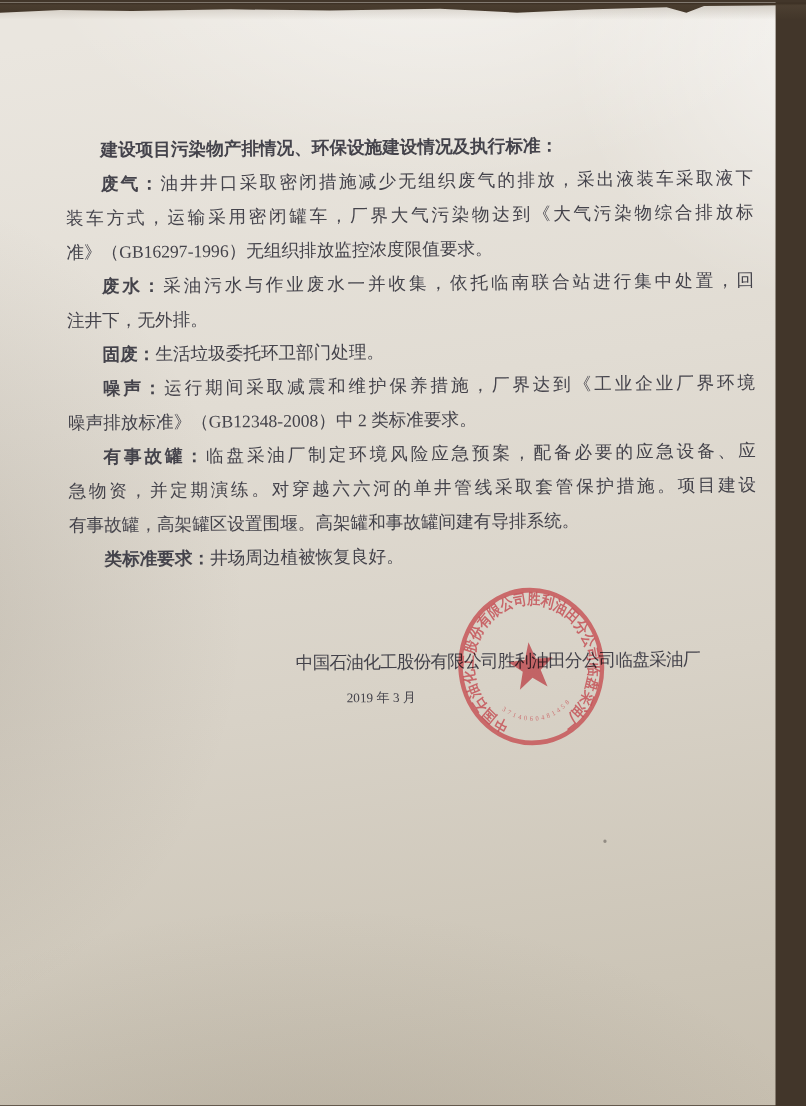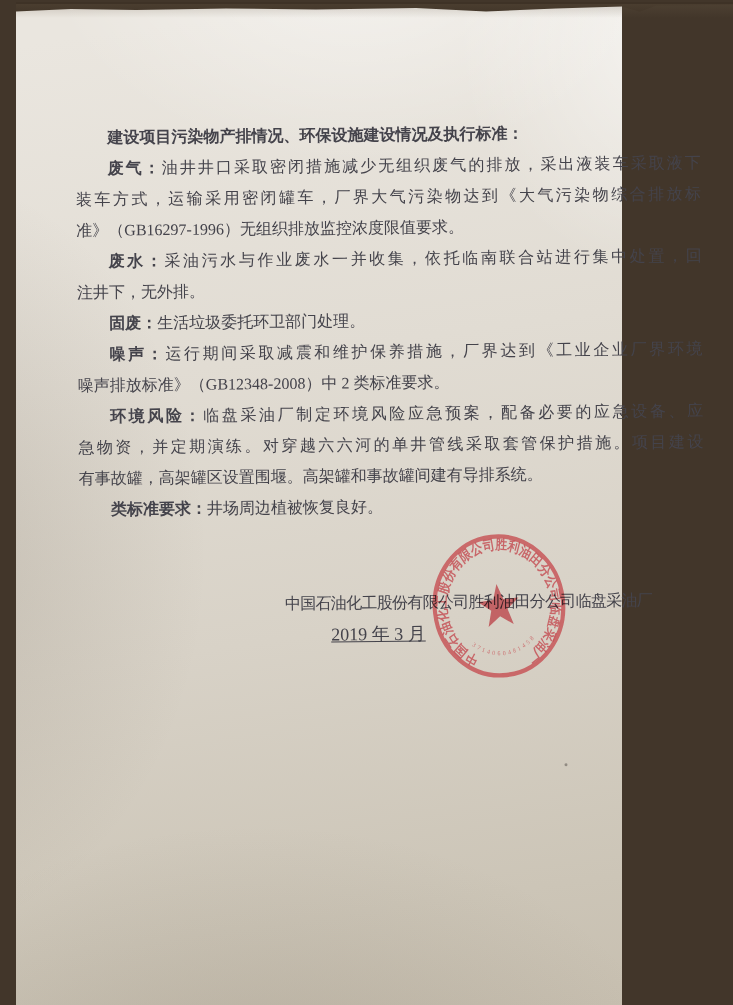--- a/index.html
+++ b/index.html
@@ -4,21 +4,21 @@
 <style>
   html,body{margin:0;padding:0;}
   body{
     width:733px;height:1005px;
     background:#42362a;
     overflow:hidden;
     font-family:"Liberation Serif","DejaVu Serif",serif;
   }
   .photo{position:relative;width:733px;height:1005px;}
   .paper{
-    position:absolute;left:16px;top:2px;width:606px;height:1003px;
+    position:absolute;left:0;top:2px;width:705px;height:1003px;
     background:
       radial-gradient(130% 55% at 56% -6%, rgba(255,255,255,.55), rgba(255,255,255,0) 40%),
       radial-gradient(55% 40% at 106% 3%, rgba(255,255,255,.55), rgba(255,255,255,0) 60%),
       radial-gradient(90% 70% at -18% 55%, rgba(96,84,66,.20), rgba(96,84,66,0) 55%),
       radial-gradient(120% 50% at 40% 112%, rgba(96,84,66,.18), rgba(96,84,66,0) 60%),
       linear-gradient(172deg,#eae6df 4%,#e1dcd3 36%,#d8d2c7 62%,#ccc5b7 88%,#c7bfb0 100%);
   }
   .top-edge{position:absolute;left:0;top:0;display:block;}
   .top-shade{
     position:absolute;left:0;top:2px;width:733px;height:14px;
@@ -38,21 +38,21 @@
   .line.stretch{white-space:normal;text-align:justify;text-align-last:justify;}
   .line.indent{text-indent:2em;}
   .line.boldline, .line b{font-weight:700;}
   .sig-company{
     position:absolute;left:267px;top:585px;
     font-size:16px;line-height:31px;letter-spacing:-0.7px;
     white-space:nowrap;color:#44434b;
   }
   .sig-date{
     position:absolute;left:313px;top:617px;
-    font-size:18px;line-height:31px;white-space:nowrap;color:#44434b;text-decoration:underline;
+    font-size:12px;line-height:31px;white-space:nowrap;color:#44434b;
   }
   .seal{
     position:absolute;left:408px;top:526px;width:146px;height:158px;
     mix-blend-mode:multiply;opacity:.92;
     transform:rotate(-6deg);
   }
   .seal text{font-family:"Liberation Serif","DejaVu Serif",serif;}
   .speck{
     position:absolute;left:545px;top:763px;width:3px;height:3px;
     border-radius:50%;background:rgba(92,88,82,.55);
@@ -72,21 +72,21 @@
       <div id="lines">
           <div class="line indent boldline"><span>建设项目污染物产排情况、环保设施建设情况及执行标准：</span></div>
           <div class="line indent stretch"><b>废气：</b><span>油井井口采取密闭措施减少无组织废气的排放，采出液装车采取液下</span></div>
           <div class="line stretch"><span>装车方式，运输采用密闭罐车，厂界大气污染物达到《大气污染物综合排放标</span></div>
           <div class="line"><span>准》（GB16297-1996）无组织排放监控浓度限值要求。</span></div>
           <div class="line indent stretch"><b>废水：</b><span>采油污水与作业废水一并收集，依托临南联合站进行集中处置，回</span></div>
           <div class="line"><span>注井下，无外排。</span></div>
           <div class="line indent"><b>固废：</b><span>生活垃圾委托环卫部门处理。</span></div>
           <div class="line indent stretch"><b>噪声：</b><span>运行期间采取减震和维护保养措施，厂界达到《工业企业厂界环境</span></div>
           <div class="line"><span>噪声排放标准》（GB12348-2008）中 2 类标准要求。</span></div>
-          <div class="line indent stretch"><b>环境风险：</b><span>临盘采油厂制定环境风险应急预案，配备必要的应急设备、应</span></div>
+          <div class="line indent stretch"><b>有事故罐：</b><span>临盘采油厂制定环境风险应急预案，配备必要的应急设备、应</span></div>
           <div class="line stretch"><span>急物资，并定期演练。对穿越六六河的单井管线采取套管保护措施。项目建设</span></div>
           <div class="line"><span>有事故罐，高架罐区设置围堰。高架罐和事故罐间建有导排系统。</span></div>
           <div class="line indent"><b>类标准要求：</b><span>井场周边植被恢复良好。</span></div>
         </div>
 
       <div class="sig-company">中国石油化工股份有限公司胜利油田分公司临盘采油厂</div>
       <div class="sig-date">2019 年 3 月</div>
 
       <svg class="seal" viewBox="0 0 150 150" preserveAspectRatio="none">
         <circle cx="75" cy="75" r="66" fill="none" stroke="#c4454b" stroke-width="4.2" stroke-opacity="0.82"></circle>

